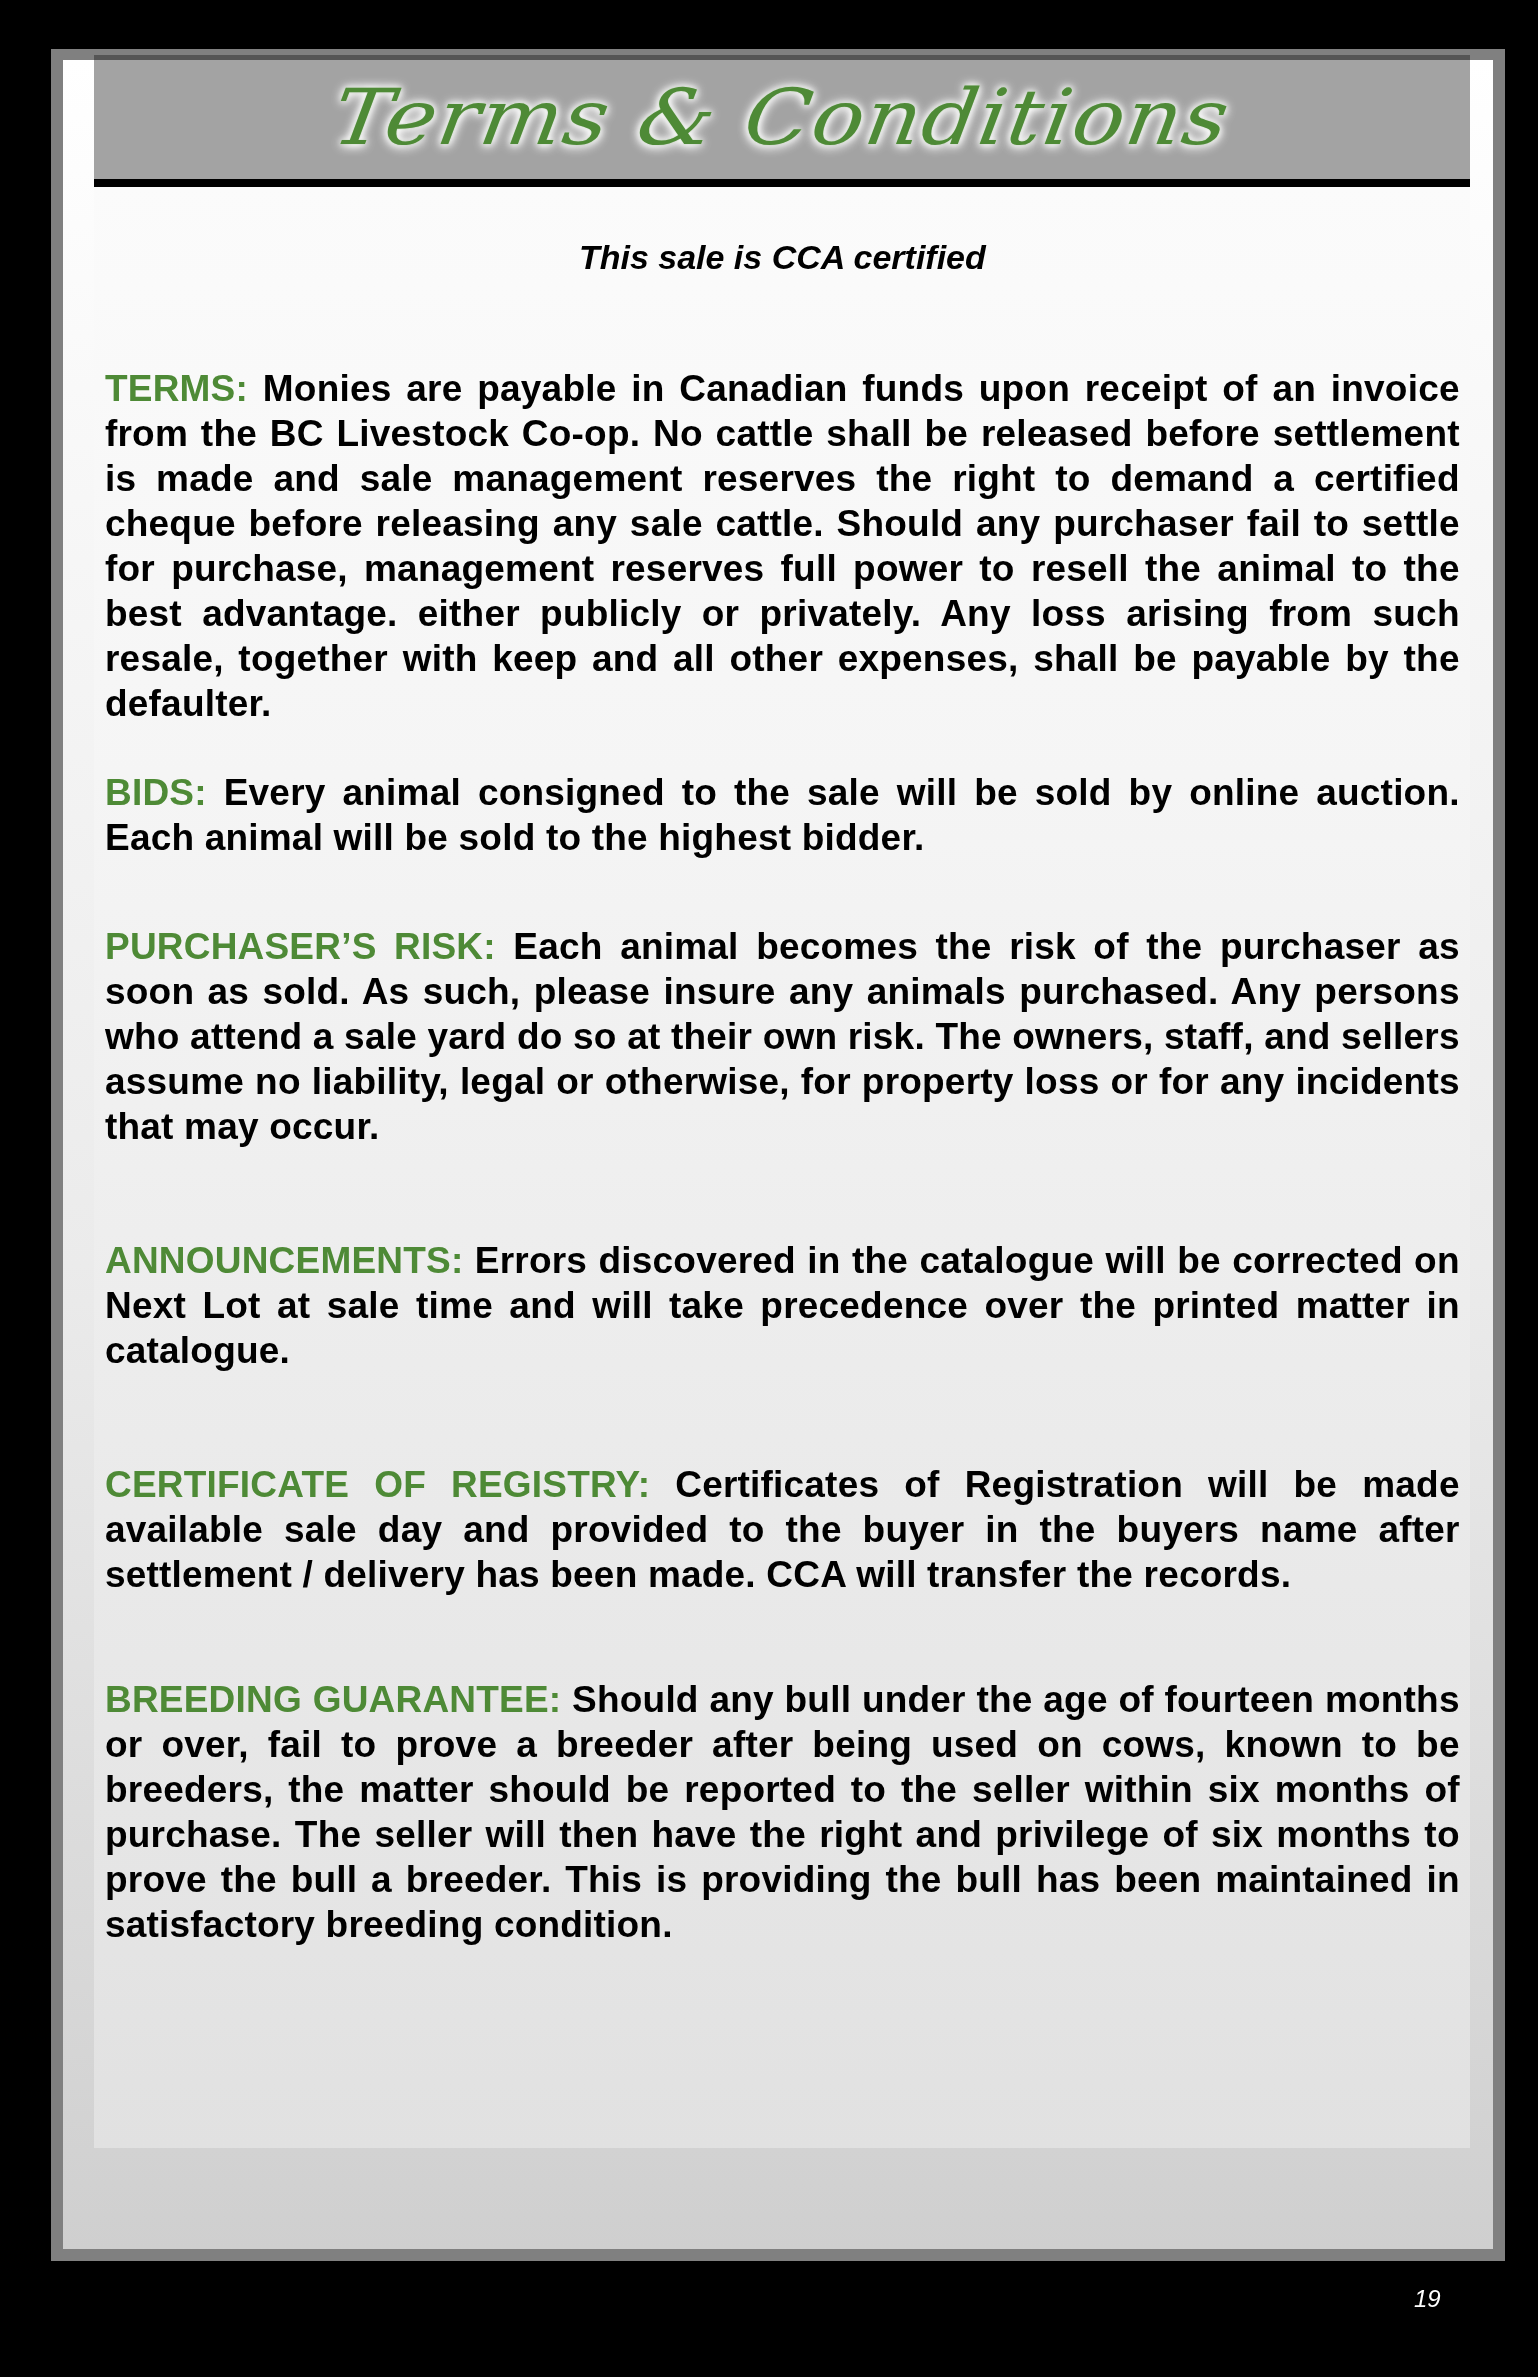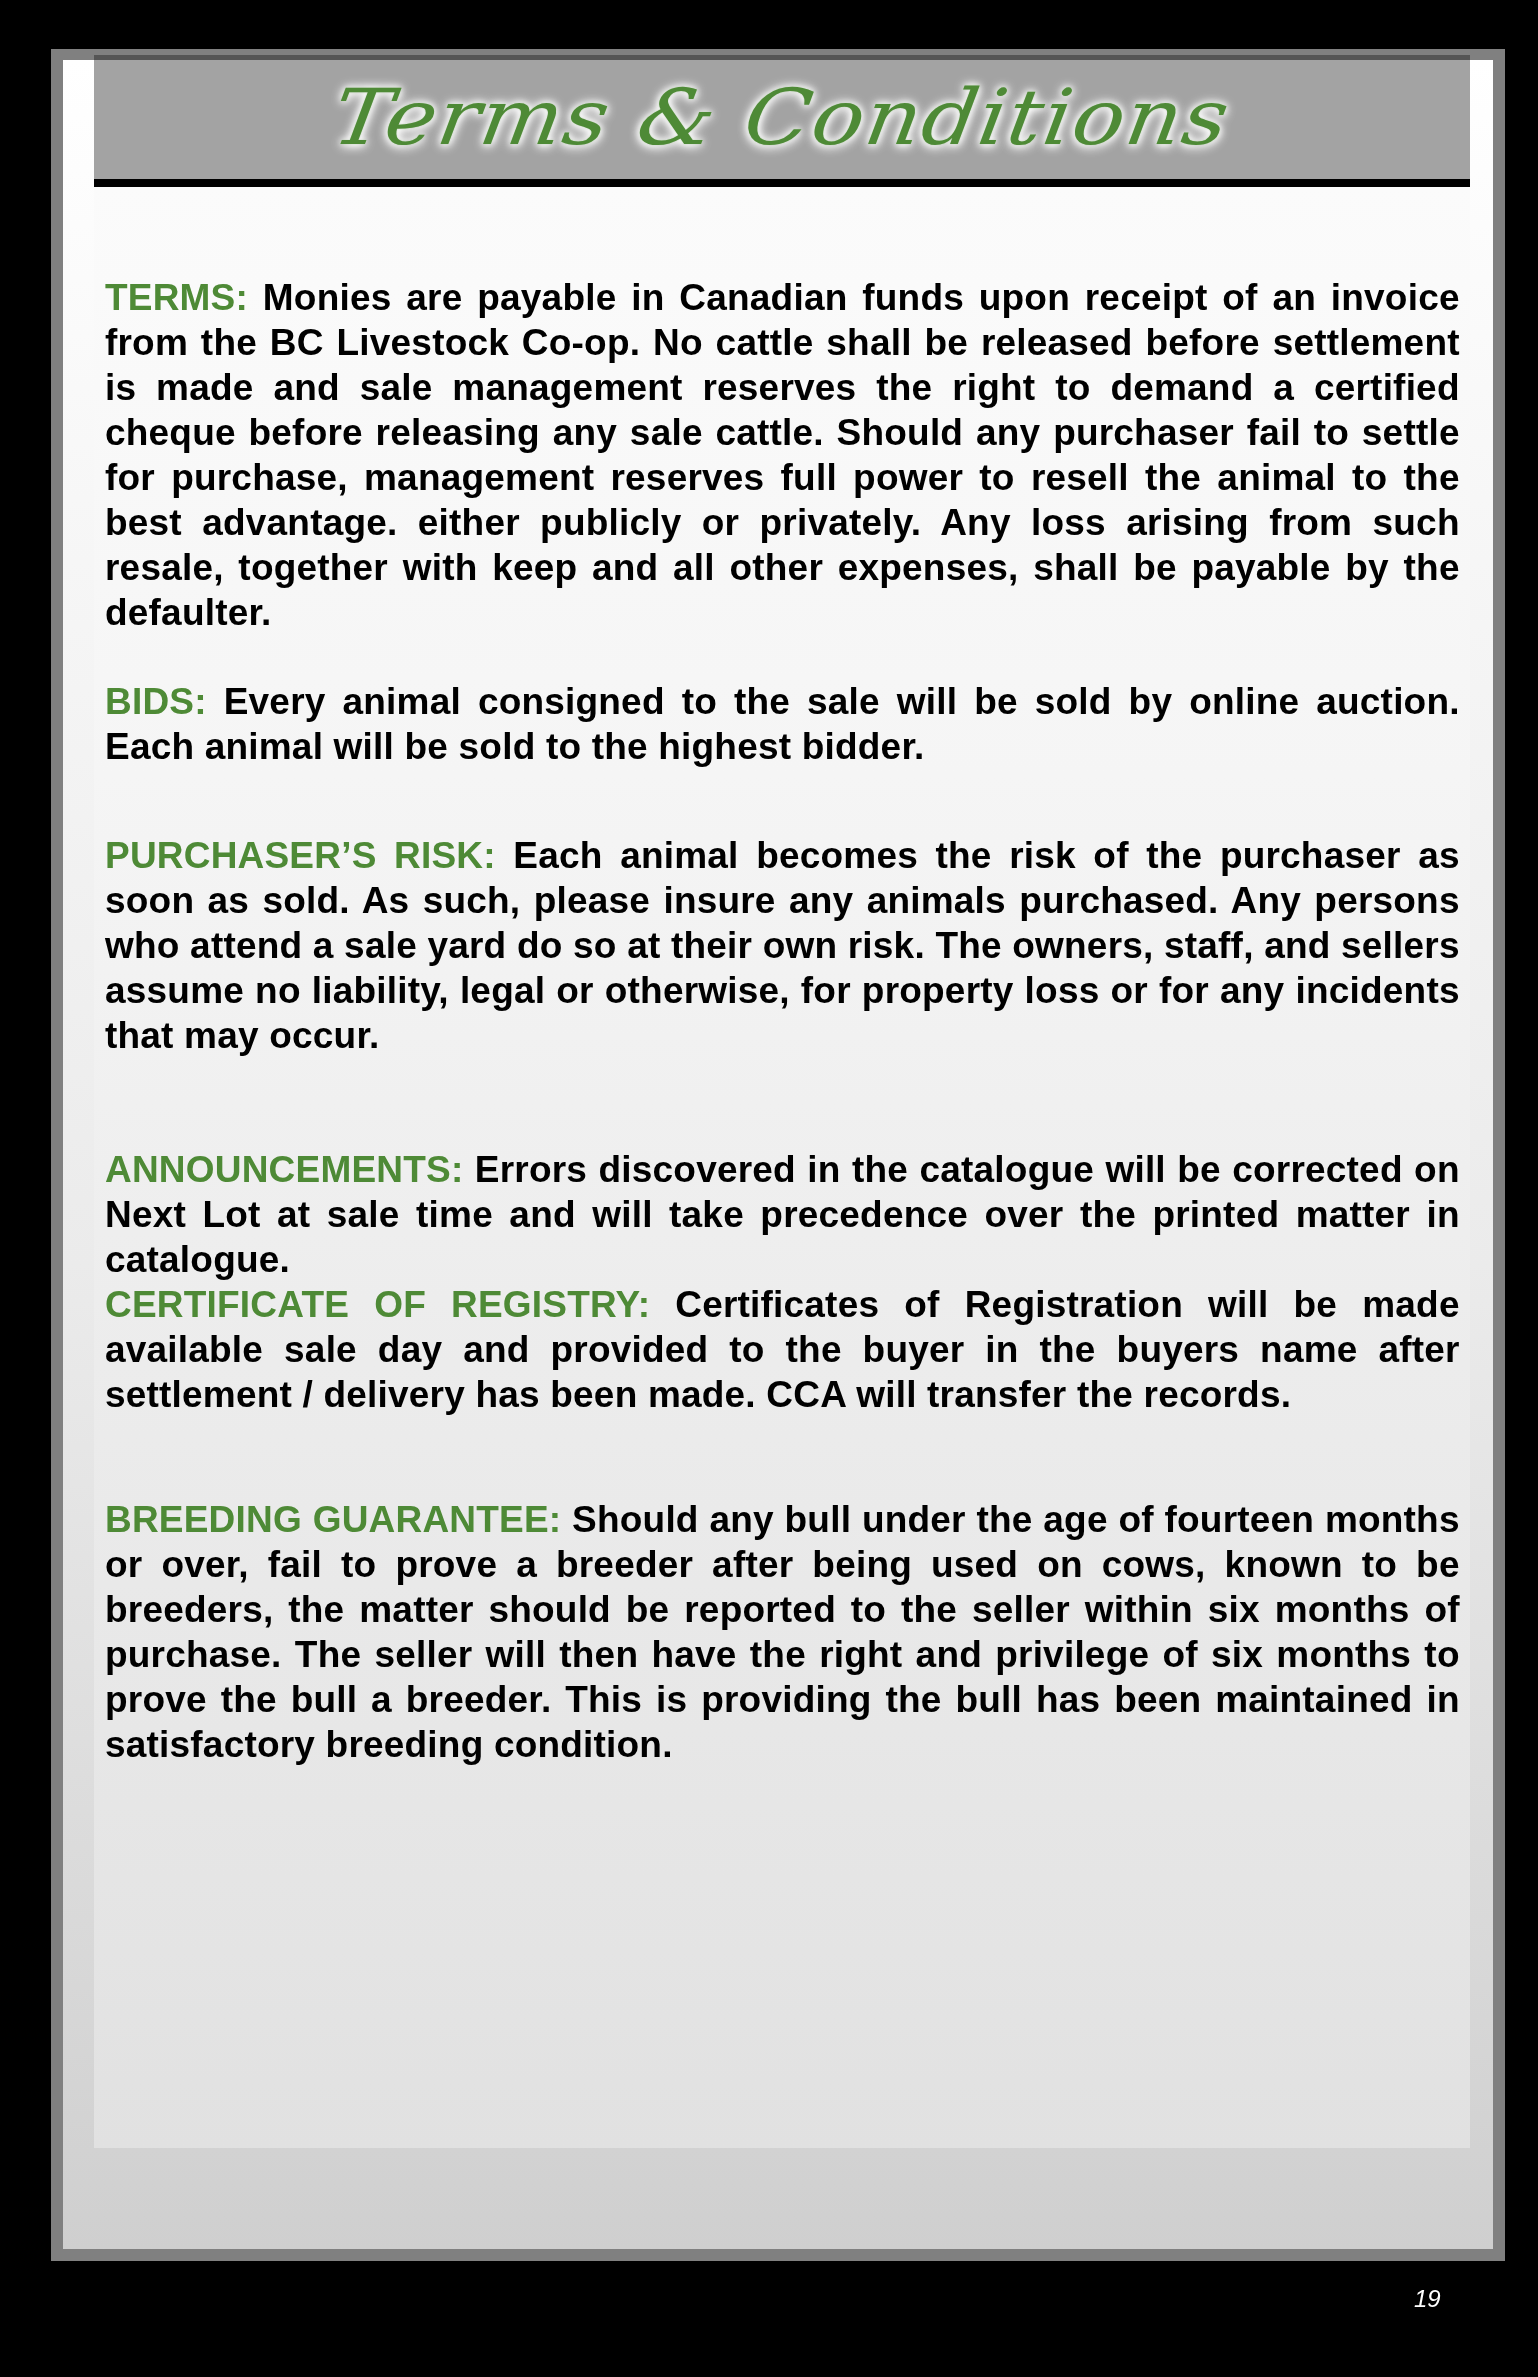--- a/index.html
+++ b/index.html
@@ -58,21 +58,21 @@
     line-height:45px;
     color:#000;
     text-align:justify;
     letter-spacing:0.2px;
   }
   .intro { margin-top:15.7px; }
   .sec-terms { margin-top:88px; }
   .sec-bids { margin-top:44px; }
   .sec-risk { margin-top:64px; }
   .sec-ann { margin-top:89px; }
-  .sec-cert { }
+  .sec-cert { margin-top:89px; }
   .sec-breed { margin-top:80px; }
   .label {
     color:#4e8a36;
     text-decoration-thickness:3.6px;
     text-underline-offset:4.8px;
   }
   .colon { color:#4e8a36; }
   .page-number {
     position:absolute; left:1414px; top:2285px;
     font-style:italic; font-size:24px; color:#ffffff;
@@ -84,20 +84,21 @@
 
 <div class="frame"></div>
 <div class="panel"></div>
 
 <div class="header">
   <span class="title">Terms &amp; Conditions</span>
 </div>
 <div class="header-rule"></div>
 
 <div class="content">
+  <div class="subtitle">This sale is CCA certified</div>
 
   <div class="para sec-terms">
     <span class="label">TERMS</span><span class="colon">:</span><span> Monies are payable in Canadian funds upon receipt of an invoice from the BC Livestock Co-op.  No cattle shall be released before settlement is made and sale management reserves the right to demand a certified cheque before releasing any sale cattle.  Should any purchaser fail to settle for purchase, management reserves full power to resell the animal to the best advantage. either publicly or privately.  Any loss arising from such resale, together with keep and all other expenses, shall be payable by the defaulter.</span>
   </div>
 
   <div class="para sec-bids">
     <span class="label">BIDS</span><span class="colon">:</span><span> Every animal consigned to the sale will be sold by online auction.  Each animal will be sold to the highest bidder.</span>
   </div>
 
   <div class="para sec-risk">

